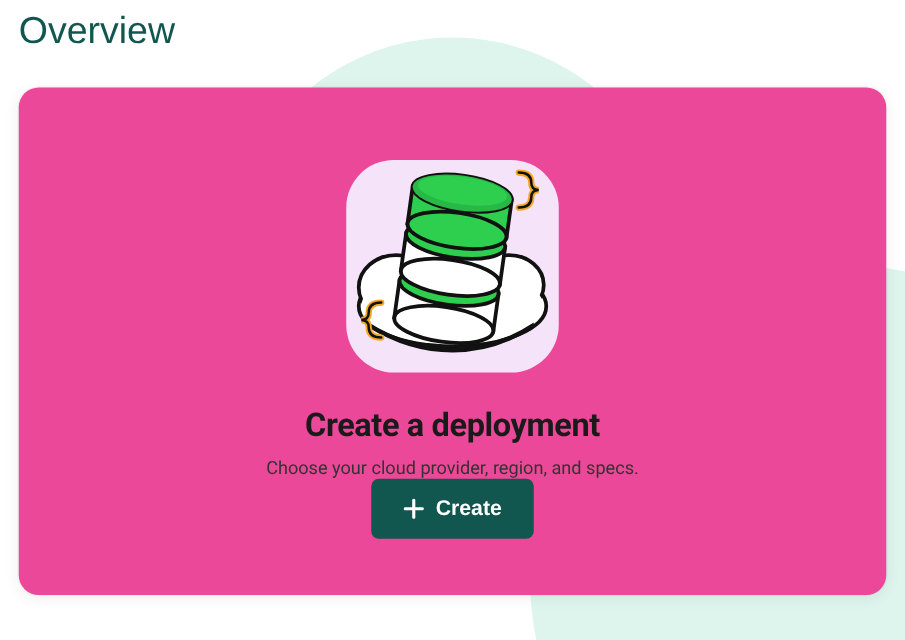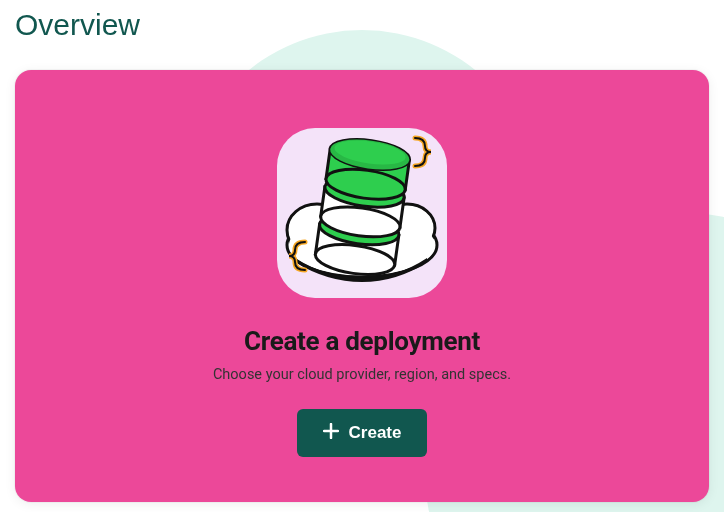--- a/index.html
+++ b/index.html
@@ -66,31 +66,31 @@
     .card-title {
       font-size: 26px;
       font-weight: 700;
       color: #1a1a1a;
       margin-bottom: 10px;
       letter-spacing: -0.3px;
     }
     .card-subtitle {
       font-size: 14.5px;
       color: #333333;
-      margin-bottom: 26px;
     }
     .create-btn {
       background: #11574f;
       color: #ffffff;
       border: none;
       border-radius: 6px;
       padding: 14px 26px;
       font-size: 17px;
       font-weight: 600;
       display: inline-flex;
+      align-items: center;
       gap: 10px;
       cursor: pointer;
     }
     .plus-icon {
       display: inline-flex;
     }
   </style>
 </head>
 <body>
 

